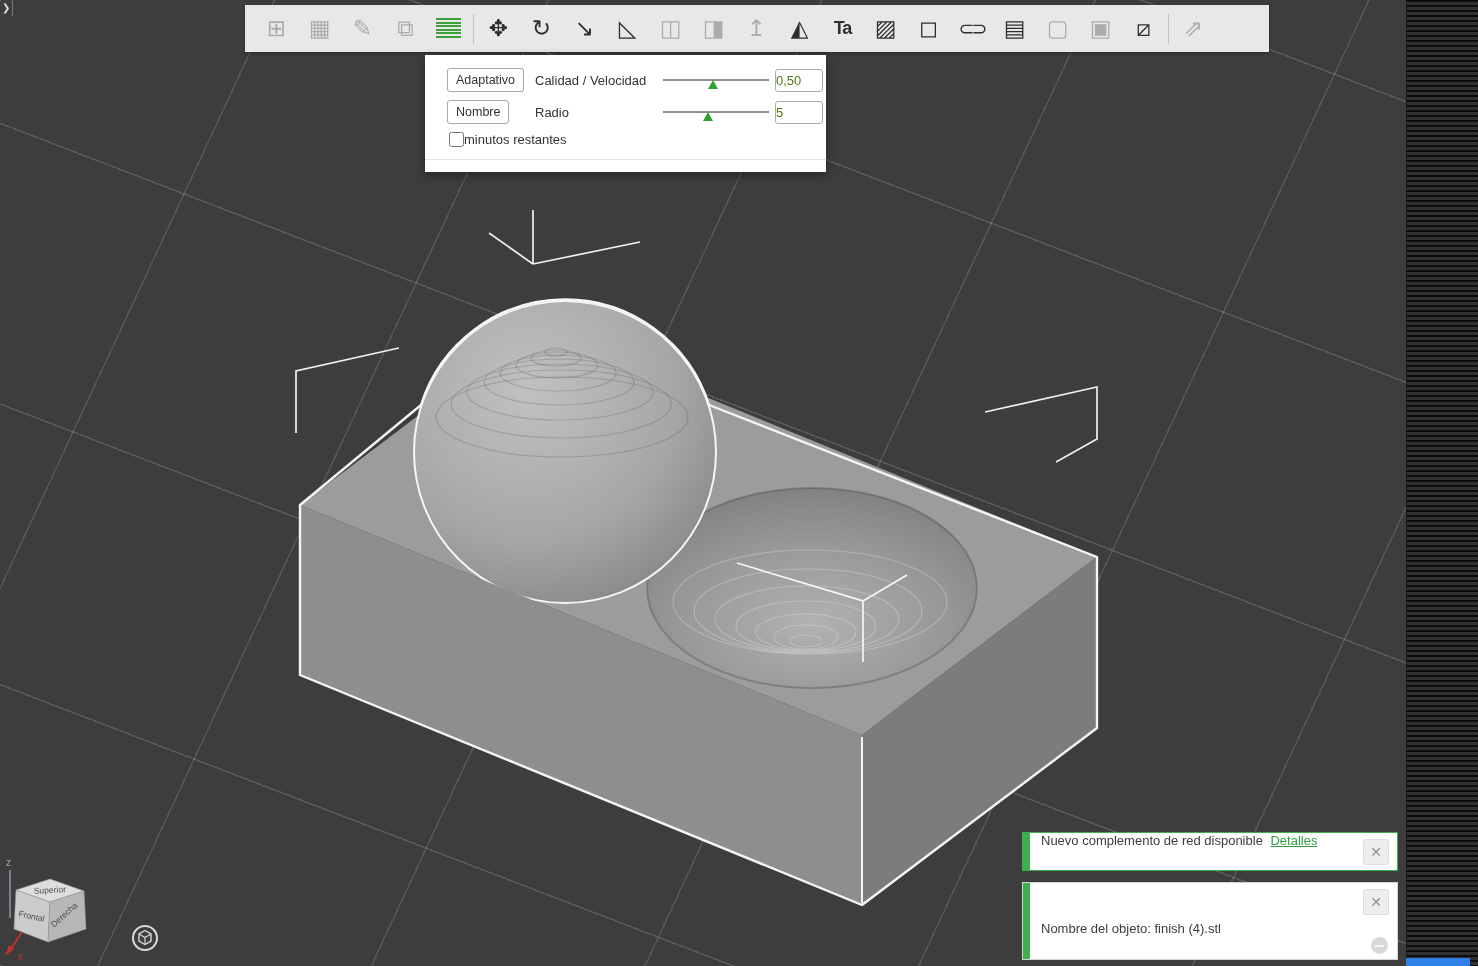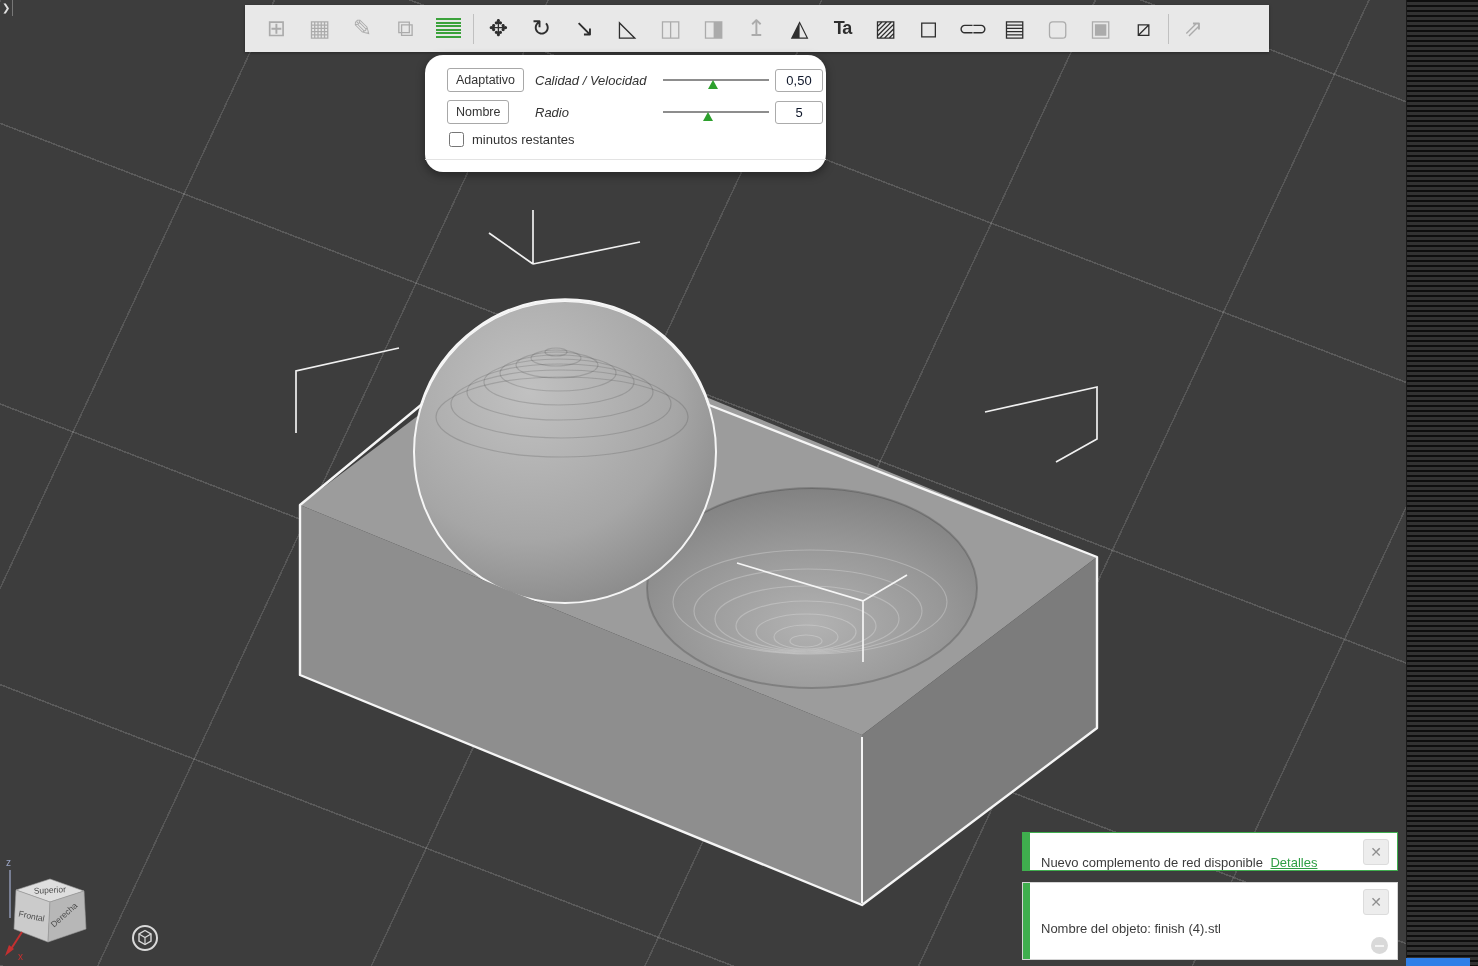--- a/index.html
+++ b/index.html
@@ -36,43 +36,43 @@
   .tb-sep{width:1px;height:30px;background:#c0c0c0;margin:0 3px;}
   .bars{
     width:25px;height:21px;
     background:repeating-linear-gradient(180deg,#3ba23b 0 2px,rgba(0,0,0,0) 2px 3.6px);
   }
 
   
   .tool-panel{
     position:absolute;left:425px;top:55px;width:401px;
     background:#ffffff;box-shadow:0 3px 10px rgba(0,0,0,0.4);
-    padding:10px 0 12px;box-sizing:border-box;font-size:13px;color:#333;border-radius:18px;
+    padding:10px 0 12px;box-sizing:border-box;font-size:13px;color:#333;
   }
   .p-row{display:flex;align-items:center;margin:3px 0 8px 22px;}
   .p-btn-col{width:80px;}
   .p-btn,.p-reset{
     background:#fff;border:1px solid #a8a8a8;border-radius:3px;
     font-family:"Liberation Sans", sans-serif;font-size:12.5px;color:#333;
     padding:4px 8px;cursor:pointer;
   }
-  .p-label{width:128px;margin-left:8px;color:#333;font-style:italic;}
+  .p-label{width:128px;margin-left:8px;color:#333;}
   .p-slider{position:relative;width:106px;height:20px;}
   .p-track{position:absolute;left:0;right:0;top:9px;height:1.5px;background:#8d8d8d;}
   .p-thumb{
     position:absolute;top:10px;width:0;height:0;
     border-left:5.5px solid transparent;border-right:5.5px solid transparent;
     border-bottom:9px solid #2da02d;cursor:ew-resize;
   }
   .p-value{
     width:46px;height:21px;margin-left:6px;border:1px solid #ababab;border-radius:3px;
-    font-family:"Liberation Sans", sans-serif;font-size:13px;text-align:center;color:#0f172a;
+    font-family:"Liberation Sans", sans-serif;font-size:13px;color:#4d7c0f;
     padding:0;box-sizing:content-box;
   }
-  .p-check{display:flex;align-items:center;gap:8px;margin:4px 0 0 24px;cursor:pointer;}
+  .p-check{display:flex;align-items:center;margin:4px 0 0 24px;cursor:pointer;}
   .p-check input{width:15px;height:15px;margin:0;accent-color:#fff;}
   .p-div{border-top:1px solid #e3e3e3;margin-top:12px;}
   .p-bottom{margin:12px 0 0 24px;display:flex;align-items:center;gap:10px;}
 
   
   .right-strip{
     position:absolute;left:1406px;top:0;width:72px;height:966px;
     background:repeating-linear-gradient(180deg,#0e0e0e 0 2.5px,#323232 2.5px 5px);
     border-left:1px solid #1a1a1a;
   }
@@ -83,21 +83,21 @@
     position:absolute;left:0;top:0;color:#e0e0e0;font-size:10px;line-height:14px;
     padding:1px 2px;cursor:pointer;border-right:1px solid #777;
   }
 
   
   .toast{
     position:absolute;left:1022px;width:376px;background:#fff;box-sizing:border-box;
     font-size:13px;color:#3c3c3c;
   }
   .t-bar{position:absolute;left:0;top:0;bottom:0;width:7px;background:#3fae4e;}
-  .toast-update{top:832px;height:39px;border:1px solid #3fae4e;display:flex;align-items:flex-end;}
+  .toast-update{top:832px;height:39px;border:1px solid #3fae4e;display:flex;align-items:flex-start;}
   .toast-update .t-text{margin-left:18px;padding-right:46px;}
   .t-link{color:#2e9e44;text-decoration:underline;margin-left:4px;cursor:pointer;}
   .toast-info{top:882px;height:78px;border:1px solid #d4d4d4;}
   .t-lines{margin:7px 44px 0 18px;line-height:15.5px;white-space:pre-wrap;}
   .t-close{
     position:absolute;right:8px;top:6px;width:26px;height:26px;
     background:#ededed;border:1px solid #dcdcdc;border-radius:3px;color:#8f8f8f;
     font-size:14px;line-height:24px;text-align:center;cursor:pointer;padding:0;
     font-family:"Liberation Sans", sans-serif;
   }

